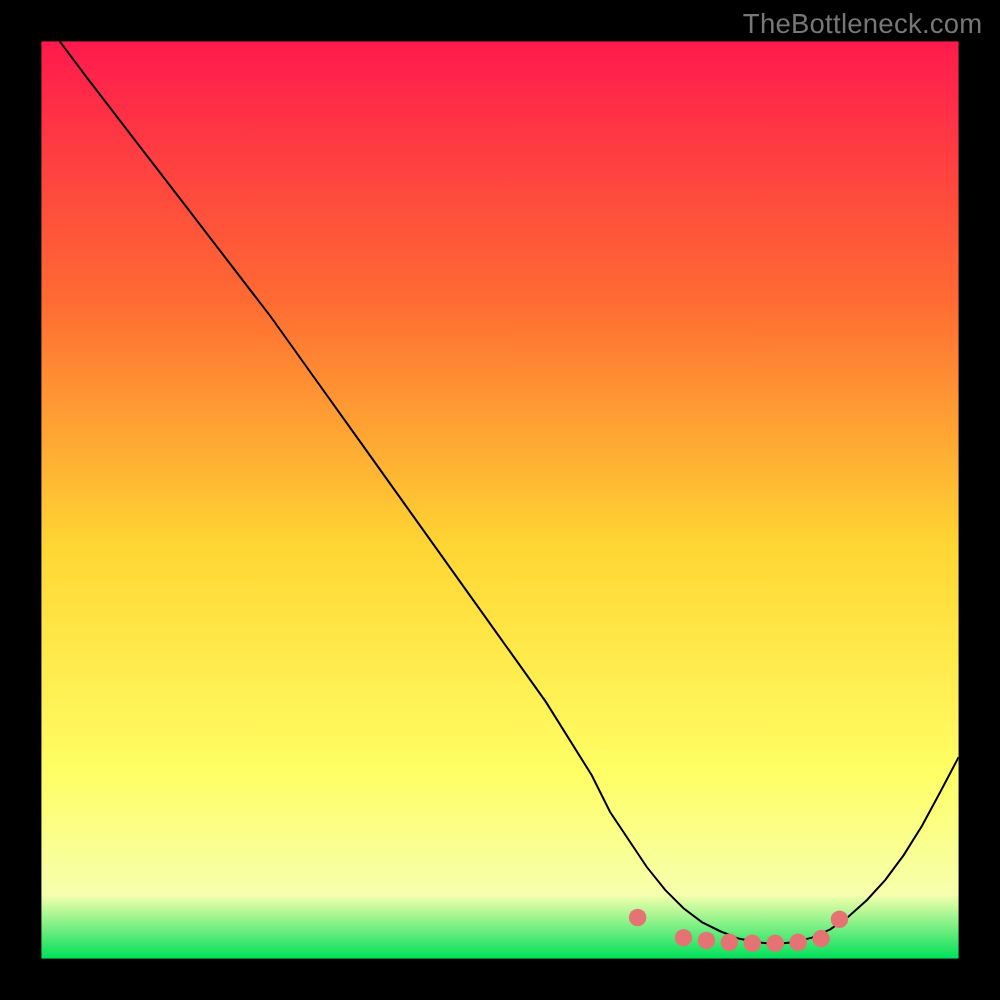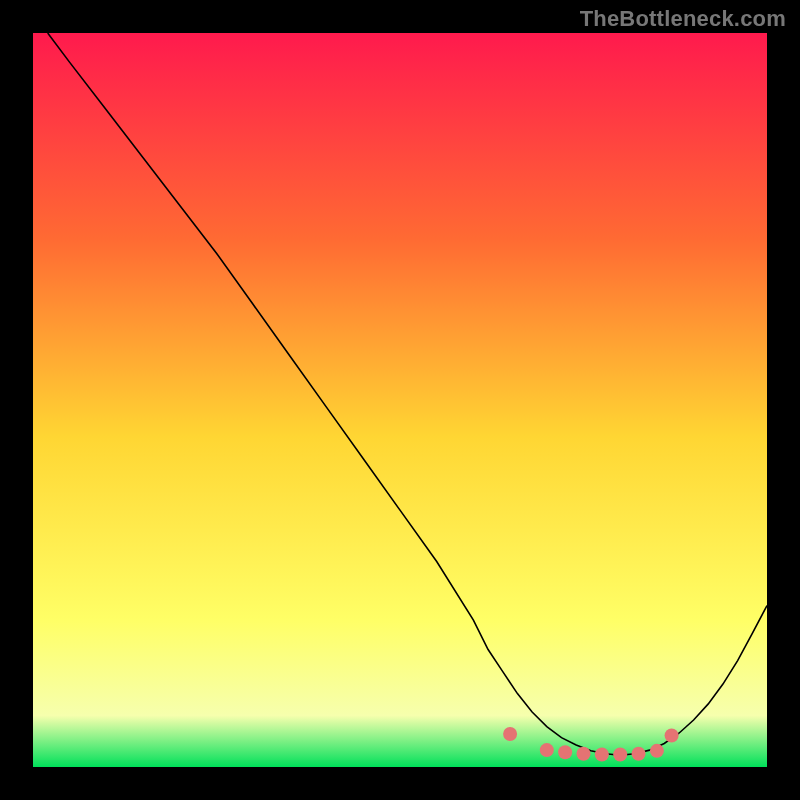--- a/index.html
+++ b/index.html
@@ -18,21 +18,21 @@
     width: 800px;
     height: 800px;
     background: #000;
   }
   .watermark {
     position: absolute;
     top: 6px;
     right: 14px;
     color: #777;
     font-size: 22px;
-    font-weight: 700;
+    font-weight: 400;
     letter-spacing: 0.2px;
     user-select: none;
   }
   .plot-wrap {
     position: absolute;
     left: 33px;
     top: 33px;
     width: 734px;
     height: 734px;
   }

